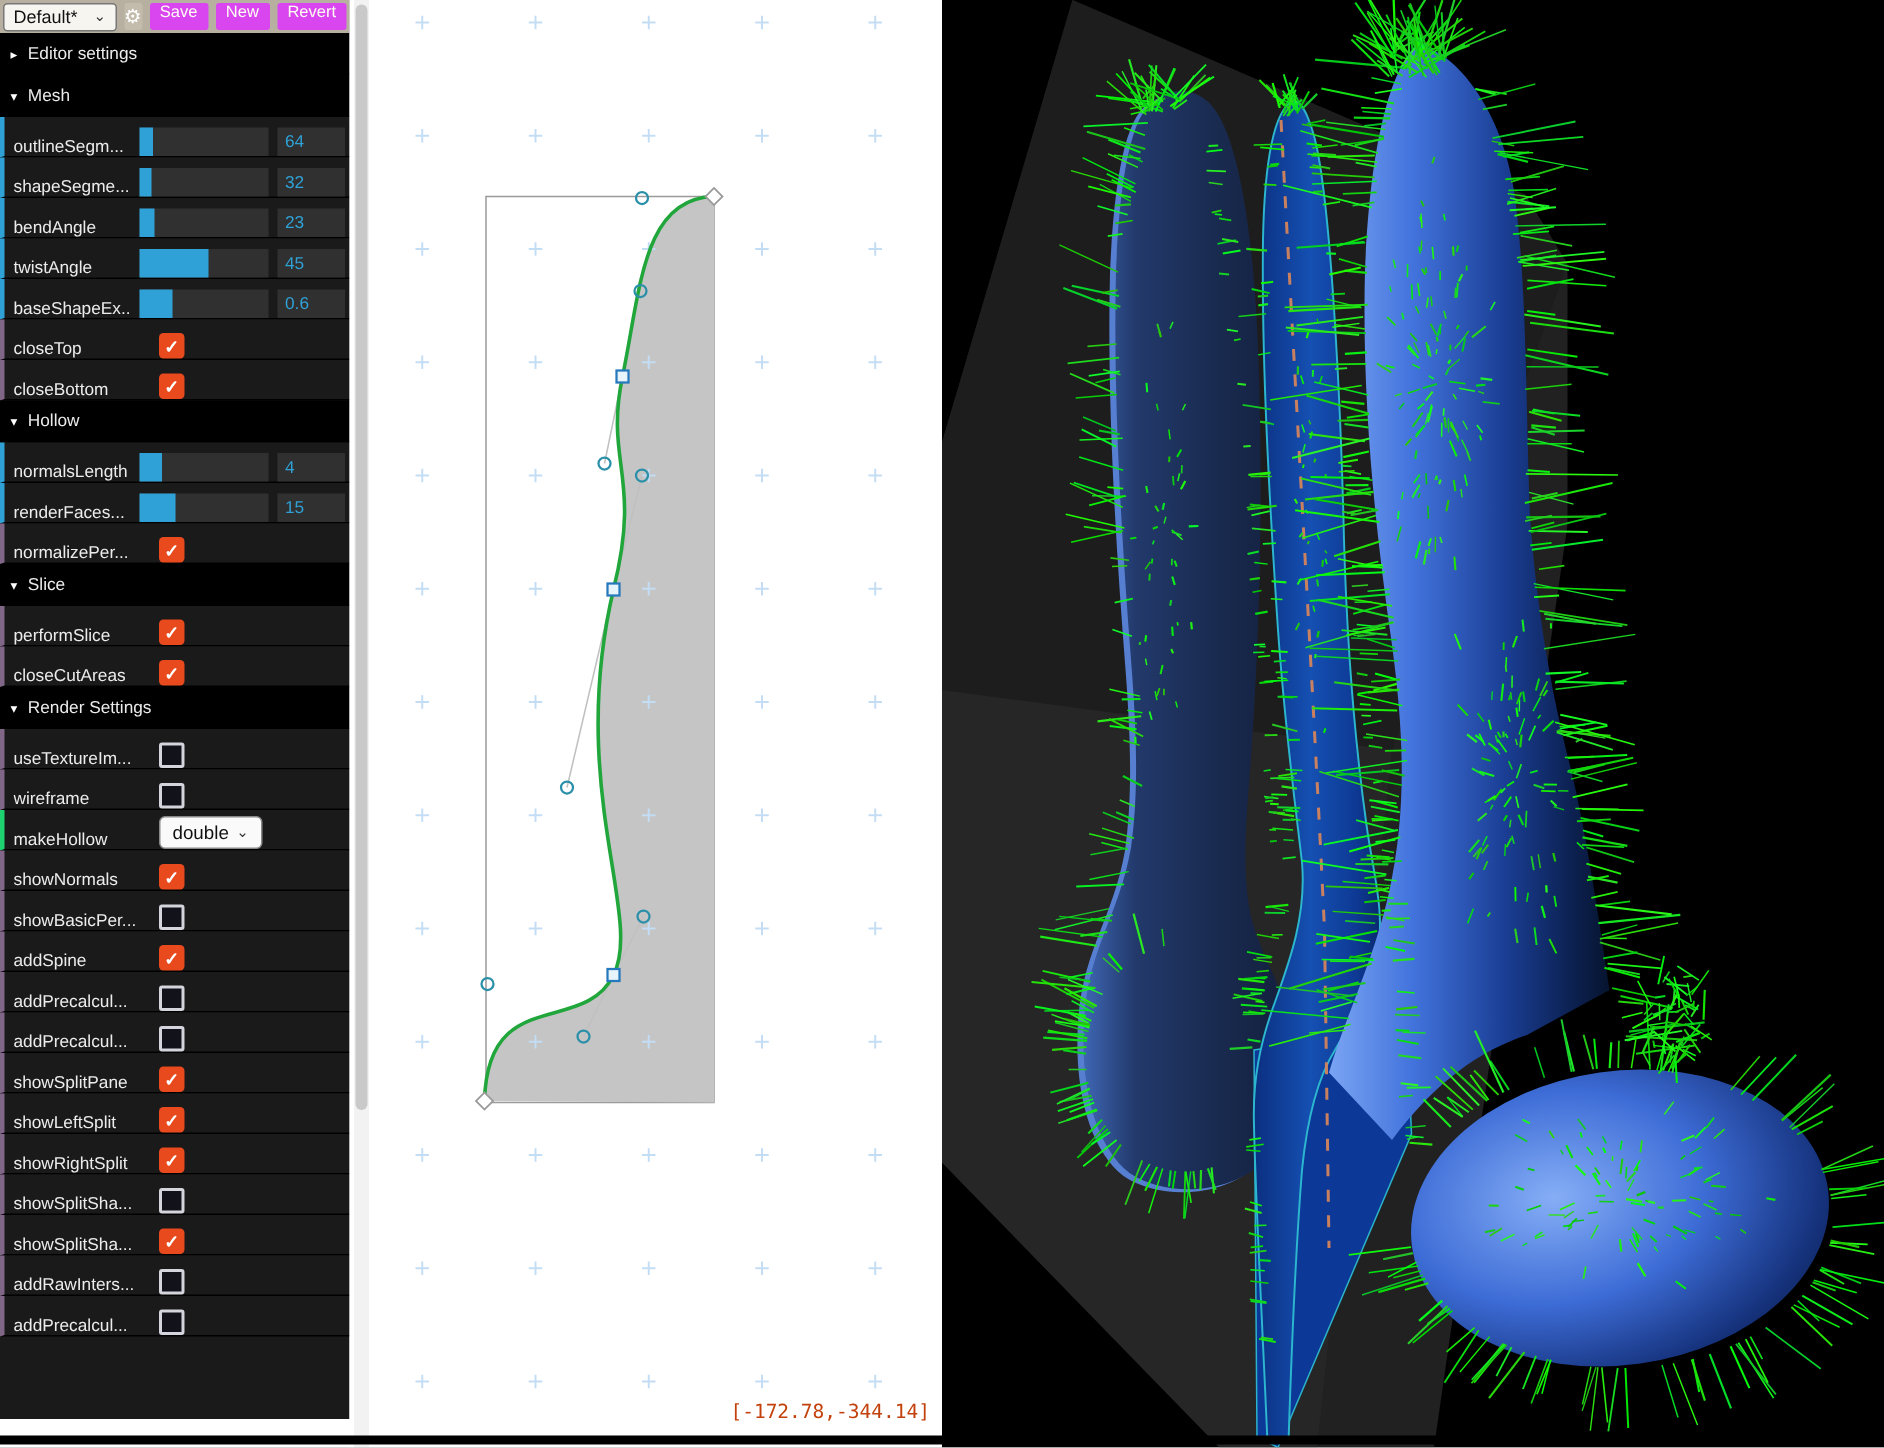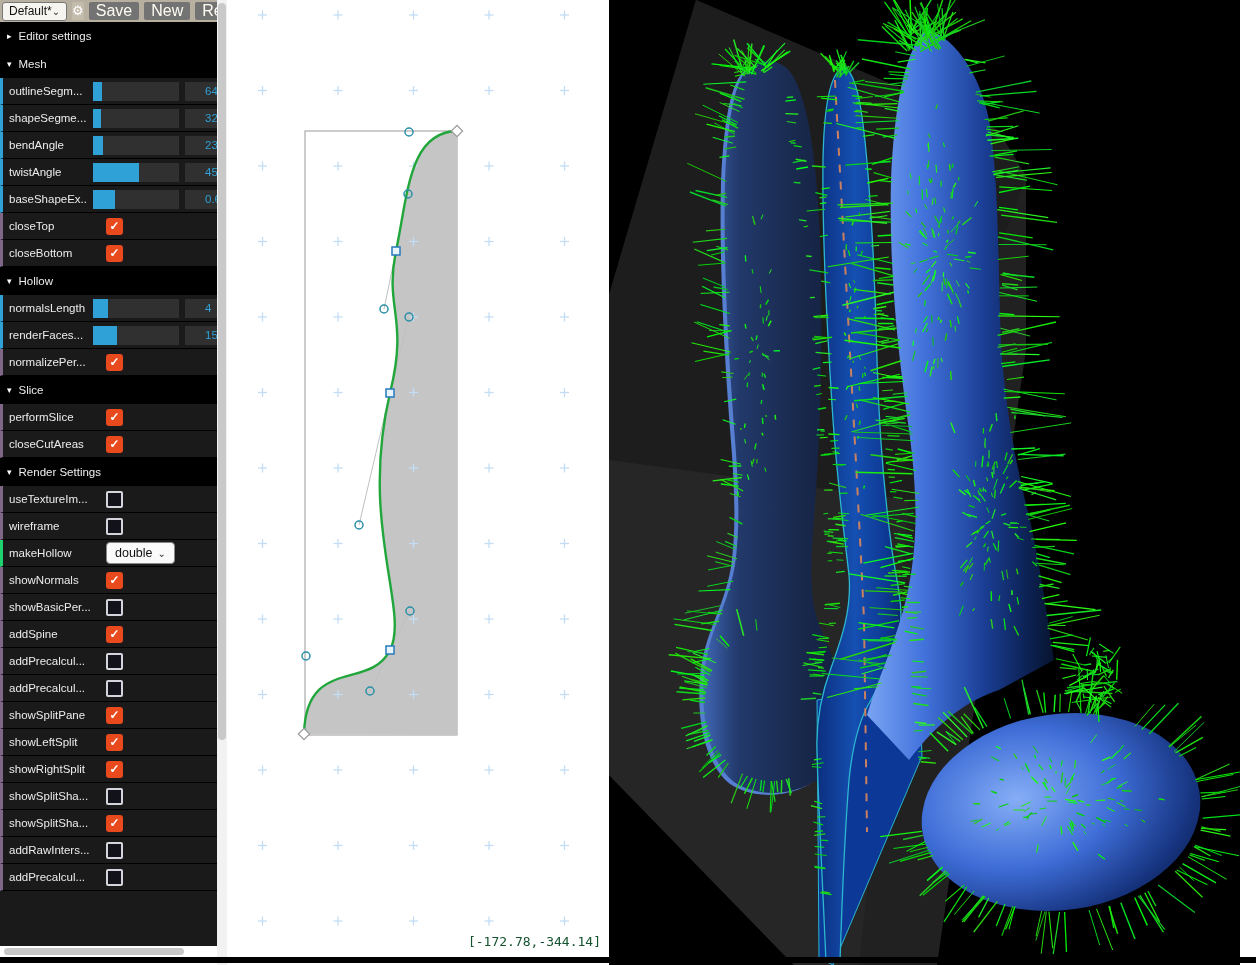--- a/index.html
+++ b/index.html
@@ -1,57 +1,57 @@
 <!DOCTYPE html>
 <html style="--accent_blue: #2FA1D6; --accent_orange: #E8491D; --bool_border: #806787; --select_border: #1ED36F; --curve_green: #21A63C; --normals_green: #1ECB1E; --mesh_blue: #2F6BD8; --plane_gray: #212121;"><head>
 <meta charset="utf-8">
 <style>
   html,body{margin:0;padding:0;background:#fff;}
   .app{position:relative;width:1256px;height:965px;overflow:hidden;background:#fff;
        font-family:"Liberation Sans",sans-serif;display:flex;}
   
-  .left-col{width:217px;flex:none;display:flex;flex-direction:column;background:#fff;}
+  .left-col{width:236px;flex:none;display:flex;flex-direction:row;background:#fff;}
   .left-panel{width:233px;height:946px;background:#1a1a1a;overflow:hidden;flex:none;}
   .preset-bar{height:22px;background:#b7b0a1;display:flex;align-items:center;gap:5px;padding:0 2px;}
   .preset-select{background:#f6f5f0;border:1px solid #777;border-radius:3px;height:17px;width:104px;
        display:flex;align-items:center;justify-content:space-between;padding:0 6px;font-size:12px;color:#111;}
   .preset-select .chev{font-size:10px;color:#333;}
-  .pbtn{background:#737373;color:#fdfcf2;border:none;border-radius:2px;height:18px;font-size:16px;
+  .pbtn{background:#d946ef;color:#fdfcf2;border:none;border-radius:2px;height:18px;font-size:11px;
        padding:0 7px;font-family:"Liberation Sans",sans-serif;white-space:nowrap;}
   .gearbtn{width:20px;padding:0;background:#c3bcac;color:#fff;font-size:13px;line-height:18px;text-align:center;}
   .section-header{height:27px;background:#000;color:#ececec;display:flex;align-items:center;
        font-size:11.5px;border-bottom:1px solid #000;padding-left:7px;gap:7px;}
   .section-header .arrow{font-size:9px;color:#fff;}
   .row{height:27px;background:#1a1a1a;border-bottom:1px solid #000;border-left:3px solid transparent;
-       display:flex;align-items:center;font-size:11.5px;color:#ececec;padding-left:6px;box-sizing:border-box;}
+       display:flex;align-items:flex-end;font-size:11.5px;color:#ececec;padding-left:6px;box-sizing:border-box;}
   .row.number{border-left-color:var(--accent_blue);}
   .row.bool{border-left-color:var(--bool_border);}
   .row.select{border-left-color:var(--select_border);}
   .row .label{width:84px;flex:none;overflow:hidden;white-space:nowrap;}
   .slider{width:86px;height:19px;background:#303030;position:relative;flex:none;cursor:ew-resize;}
   .slider .fill{position:absolute;left:0;top:0;bottom:0;background:var(--accent_blue);}
   .valbox{width:40px;height:19px;background:#303030;color:var(--accent_blue);margin-left:6px;
-       display:flex;align-items:center;padding-left:20px;font-size:11.5px;}
+       display:flex;align-items:center;padding-left:5px;font-size:11.5px;}
   .cb{margin-left:13px;flex:none;}
   .cb.on{width:17px;height:17px;border-radius:3px;background:var(--accent_orange);color:#fff;
        display:flex;align-items:center;justify-content:center;font-size:12px;font-weight:bold;}
   .cb.off{width:13px;height:13px;border-radius:2px;background:#12121a;border:2px solid #d4d4dc;}
   .selbox{margin-left:13px;height:20px;background:#fafafa;border:1px solid #888;border-radius:4px;
        display:flex;align-items:center;gap:5px;padding:0 8px;font-size:12.5px;color:#111;}
   .selbox .chev{font-size:10px;color:#333;}
   .hscroll{height:11px;background:#fff;position:relative;}
   .hthumb{position:absolute;left:4px;top:2px;width:180px;height:7px;background:#c8c8c8;border-radius:4px;}
   .left-fill{flex:1;background:#fff;}
   
   .vscroll{width:10px;flex:none;background:#f2f2f2;position:relative;}
   .vthumb{position:absolute;left:1px;right:1px;top:3px;height:737px;background:#c9c9c9;border-radius:5px;}
   
   .canvas2d{width:382px;height:965px;flex:none;background:#fff;position:relative;}
   .coords{position:absolute;right:8px;bottom:16px;font-family:"DejaVu Sans Mono",monospace;
-       font-size:13px;color:#14532d;}
+       font-size:13px;color:#c2410c;}
   
   .view3d{width:631px;height:965px;flex:none;background:#000;position:relative;}
   svg{display:block;}
   
   .bottom-strip{position:absolute;left:0;top:957px;width:1256px;height:6px;background:#000;z-index:50;}
 </style>
 </head>
 <body>
 
 <div class="app">

